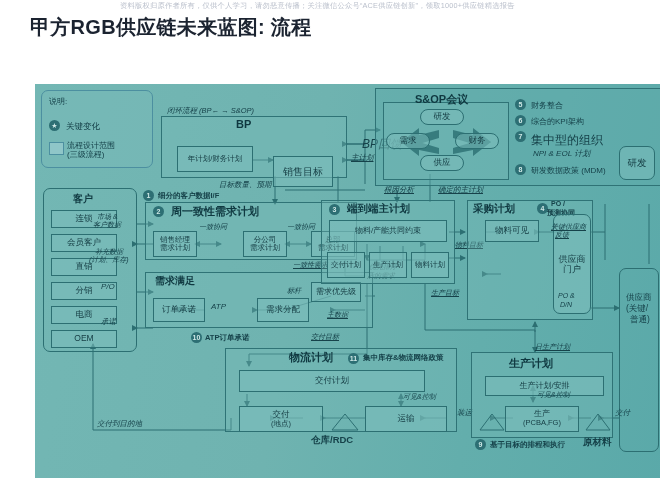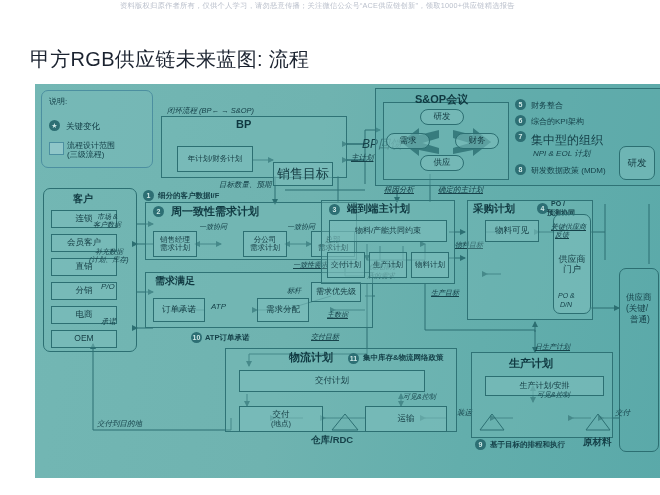--- a/index.html
+++ b/index.html
@@ -1,21 +1,21 @@
 <!DOCTYPE html>
 <html><head>
 <meta charset="utf-8">
 <style>
   html,body{margin:0;padding:0;background:#ffffff;}
   body{width:660px;height:495px;position:relative;overflow:hidden;
        font-family:"Liberation Sans","DejaVu Sans",sans-serif;}
   .watermark{position:absolute;top:1px;left:120px;width:540px;
        font-size:7.3px;color:#b9bfcb;letter-spacing:.2px;white-space:nowrap;}
-  .title{position:absolute;left:30px;top:14px;font-size:20px;font-weight:normal;
-       color:#1b2330;letter-spacing:.3px;margin-top:32px;}
+  .title{position:absolute;left:30px;top:14px;font-size:20px;font-weight:bold;
+       color:#1b2330;letter-spacing:.3px;}
   .canvas{position:absolute;left:14px;top:84px;width:632px;height:394px;
        background:#fca5a5;margin-left:21px;}
   .canvas .shade{position:absolute;left:0;top:0;width:632px;height:394px;
        background:linear-gradient(100deg,#73b7b4 0%,#6fb3b0 42%,#63aeac 70%,#5aa9a9 100%);}
   .lyr{position:absolute;left:0;top:0;width:632px;height:394px;}
   svg{position:absolute;left:0;top:0;}
   .bx{position:absolute;box-sizing:border-box;border:1px solid #2c6f72;
       display:flex;align-items:center;justify-content:center;text-align:center;
       color:#143b42;line-height:1.12;}
   .fill{background:rgba(124,190,188,.55);}
@@ -145,21 +145,21 @@
   <div class="num" style="left:14px;top:36px;">★</div>
   <div class="lbl" style="left:31px;top:37px;font-size:8.5px;">关键变化</div>
   <div class="swatch" style="left:14px;top:58px;"></div>
   <div class="lbl" style="left:32px;top:56px;font-size:8px;">流程设计范围</div>
   <div class="lbl" style="left:32px;top:65px;font-size:8px;">(三级流程)</div>
 
   <div class="lbl it" style="left:132px;top:22px;font-size:7.5px;">闭环流程 (BP← → S&amp;OP)</div>
   <div class="grp" style="left:126px;top:32px;width:186px;height:62px;"></div>
   <div class="hdr" style="left:201px;top:34px;font-size:11px;">BP</div>
   <div class="bx fill" style="left:142px;top:62px;width:76px;height:26px;font-size:7.5px;">年计划/财务计划</div>
-  <div class="bx fill" style="left:238px;top:78px;width:60px;height:24px;font-size:13px;">销售目标</div>
+  <div class="bx fill" style="left:238px;top:72px;width:60px;height:31px;font-size:10px;">销售目标</div>
   <div class="lbl it" style="left:184px;top:96px;font-size:7.5px;">目标数量、预期</div>
   <div class="lbl it" style="left:327px;top:52px;font-size:12px;text-align:center;">BP回馈</div>
   <div class="lbl it u" style="left:316px;top:69px;font-size:7.5px;">主计划</div>
 
   <div class="grpdark" style="left:340px;top:4px;width:292px;height:98px;"></div>
   <div class="grp" style="left:348px;top:18px;width:126px;height:78px;"></div>
   <div class="hdr" style="left:380px;top:8px;font-size:11px;">S&amp;OP会议</div>
   <svg width="126" height="78" style="left:348px;top:18px;">
     <g fill="#2f7376" opacity=".85">
       <path d="M18,40 L36,26 L36,33 L56,28 L56,36 L36,42 L36,48 Z"></path>
@@ -282,20 +282,24 @@
   <svg width="30" height="20" style="left:296px;top:328px;">
     <polygon points="14,2 27,18 1,18" fill="none" stroke="#2c6f72" stroke-width="1"></polygon>
   </svg>
   <div class="lbl bold" style="left:276px;top:350px;font-size:9.5px;">仓库/RDC</div>
   <div class="lbl it" style="left:368px;top:308px;font-size:7px;">可见&amp;控制</div>
   <div class="lbl it" style="left:422px;top:324px;font-size:7.5px;">装运</div>
 
   <div class="grp" style="left:436px;top:268px;width:142px;height:86px;"></div>
   <div class="hdr" style="left:474px;top:272px;font-size:11px;">生产计划</div>
   <div class="bx fill" style="left:450px;top:292px;width:119px;height:20px;font-size:8px;">生产计划/安排</div>
+  <div class="bx fill" style="left:470px;top:322px;width:74px;height:26px;font-size:8px;flex-direction:column;">
+    <span>生产</span>
+    <span style="font-size:7.5px;">(PCBA,FG)</span>
+  </div>
   <div class="lbl it" style="left:502px;top:306px;font-size:7px;">可见&amp;控制</div>
   <svg width="28" height="20" style="left:444px;top:328px;">
     <polygon points="13,2 25,18 1,18" fill="none" stroke="#2c6f72" stroke-width="1"></polygon>
   </svg>
   <svg width="28" height="20" style="left:550px;top:328px;">
     <polygon points="13,2 25,18 1,18" fill="none" stroke="#2c6f72" stroke-width="1"></polygon>
   </svg>
   <div class="num" style="left:440px;top:355px;">9</div>
   <div class="lbl bold" style="left:455px;top:356px;font-size:7.5px;">基于目标的排程和执行</div>
   <div class="lbl bold" style="left:548px;top:352px;font-size:9.5px;">原材料</div>

